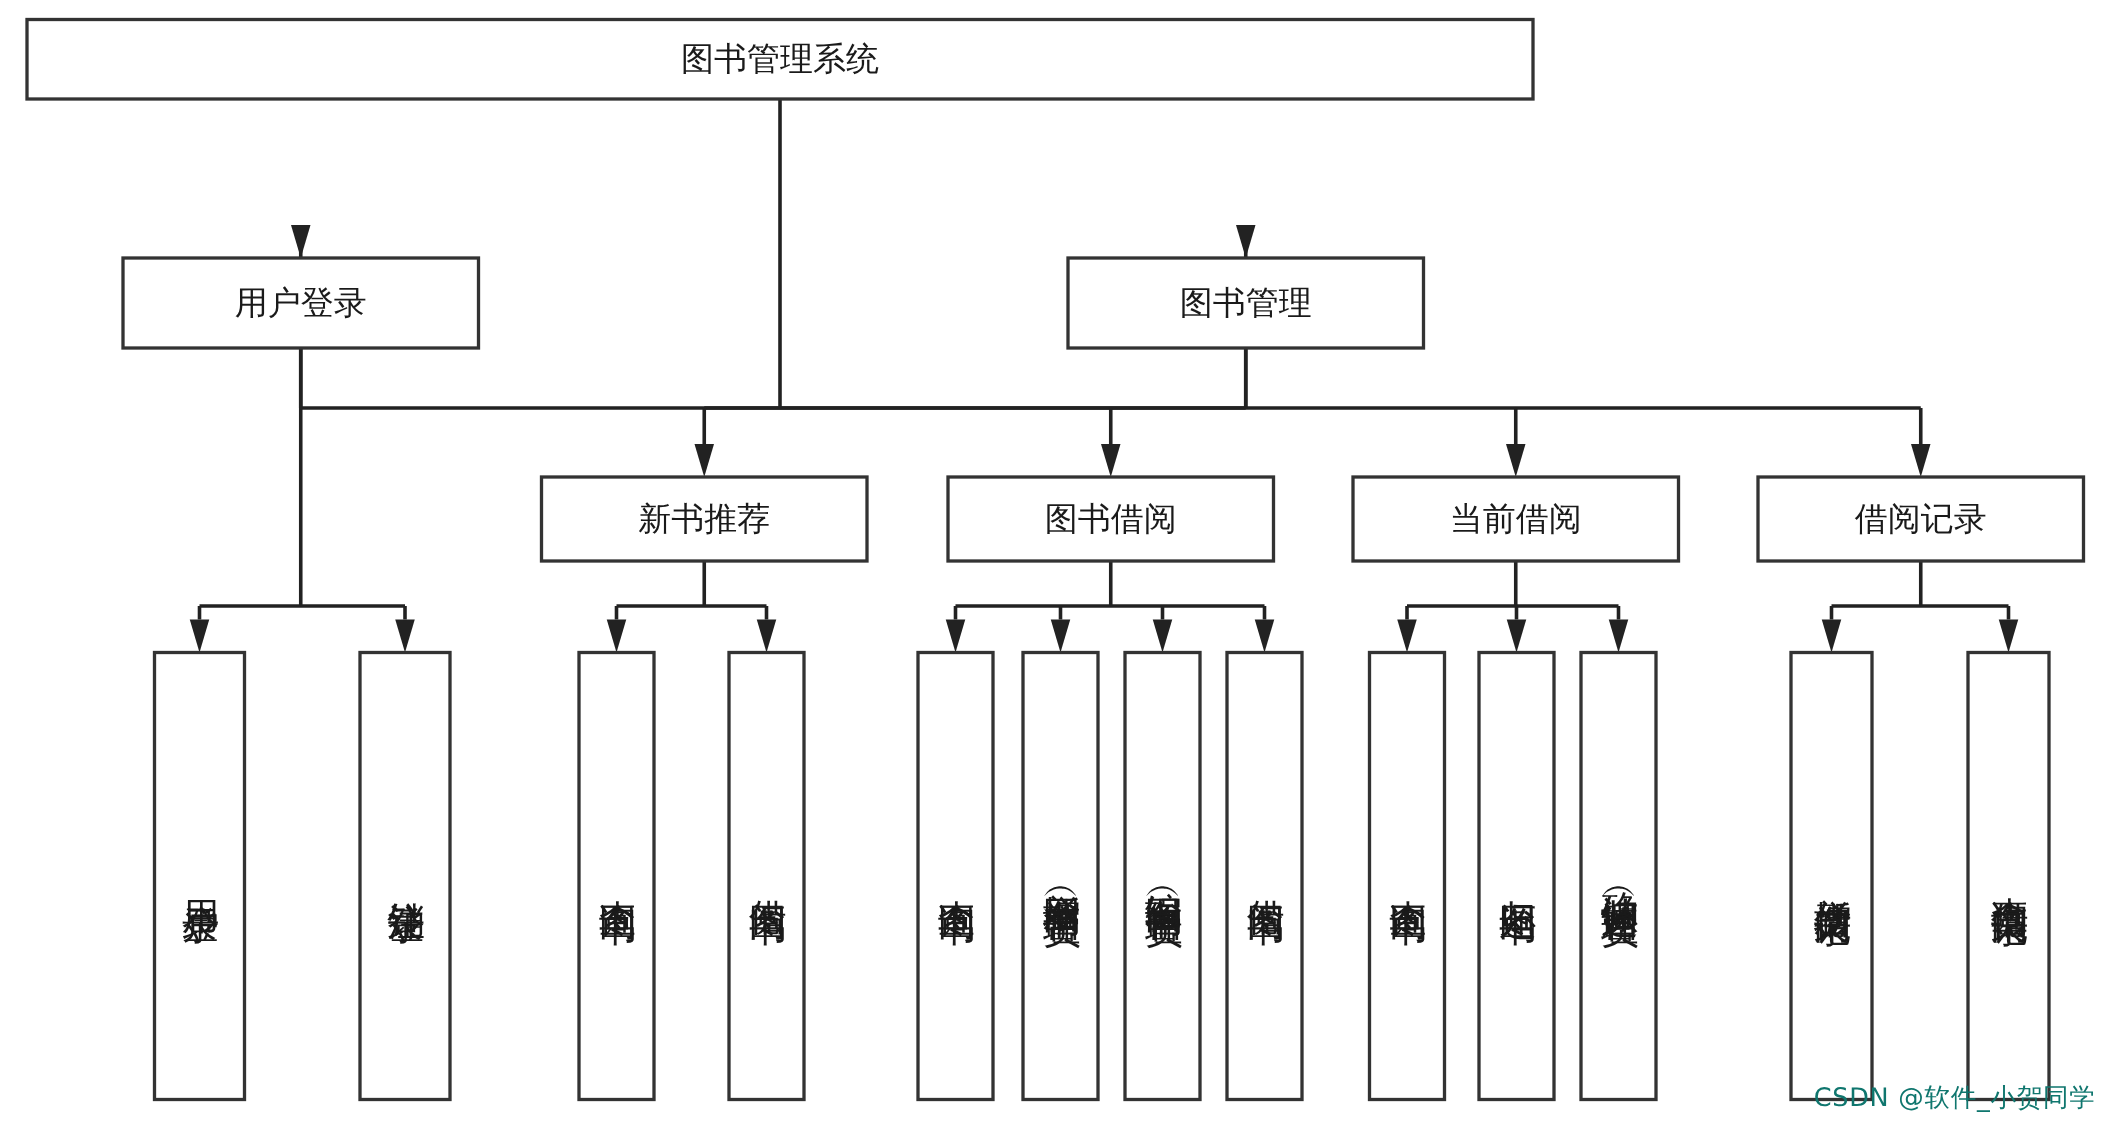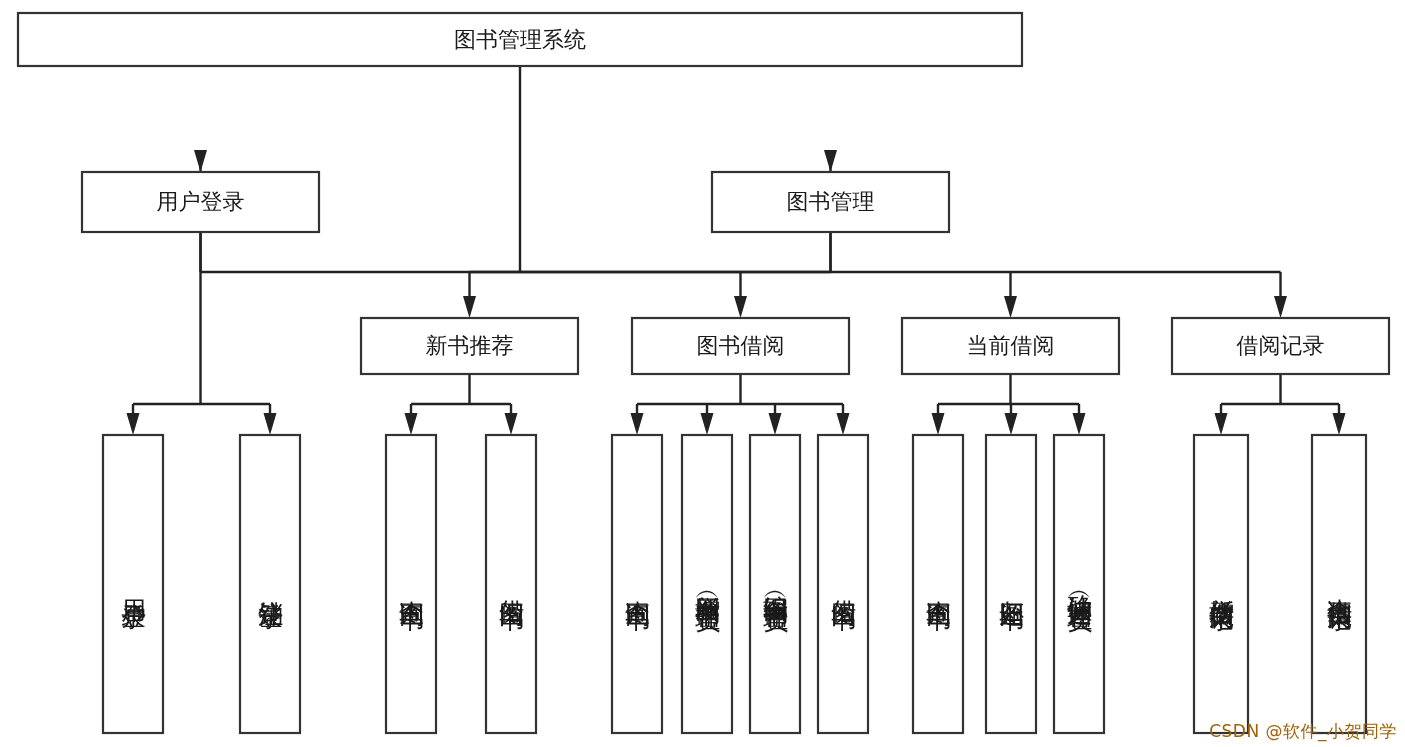--- a/index.html
+++ b/index.html
@@ -17,21 +17,21 @@
     dominant-baseline:middle;
   }
   .node-label.horiz{font-size:22px;}
   .edge{stroke:#222222;stroke-width:2.4;fill:none;stroke-linecap:butt;}
   .arrow-head{fill:#222222;stroke:none;}
   .watermark{
     position:absolute;
     right:8px;bottom:4px;
     font-family:"DejaVu Sans","Liberation Sans",sans-serif;
     font-size:17px;
-    color:#a16207;
+    color:#0f766e;
     letter-spacing:0.5px;
     user-select:none;
     white-space:nowrap;
     margin-left:28px;
   }
   .vlabel-box{
     position:absolute;
     display:flex;
     align-items:center;
     justify-content:center;

